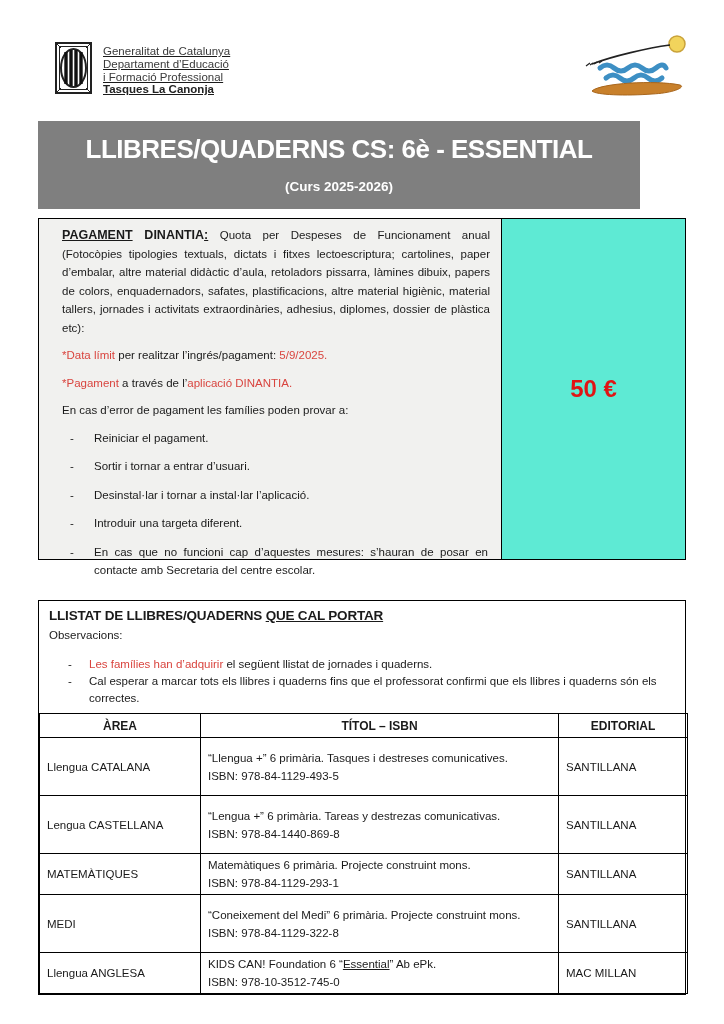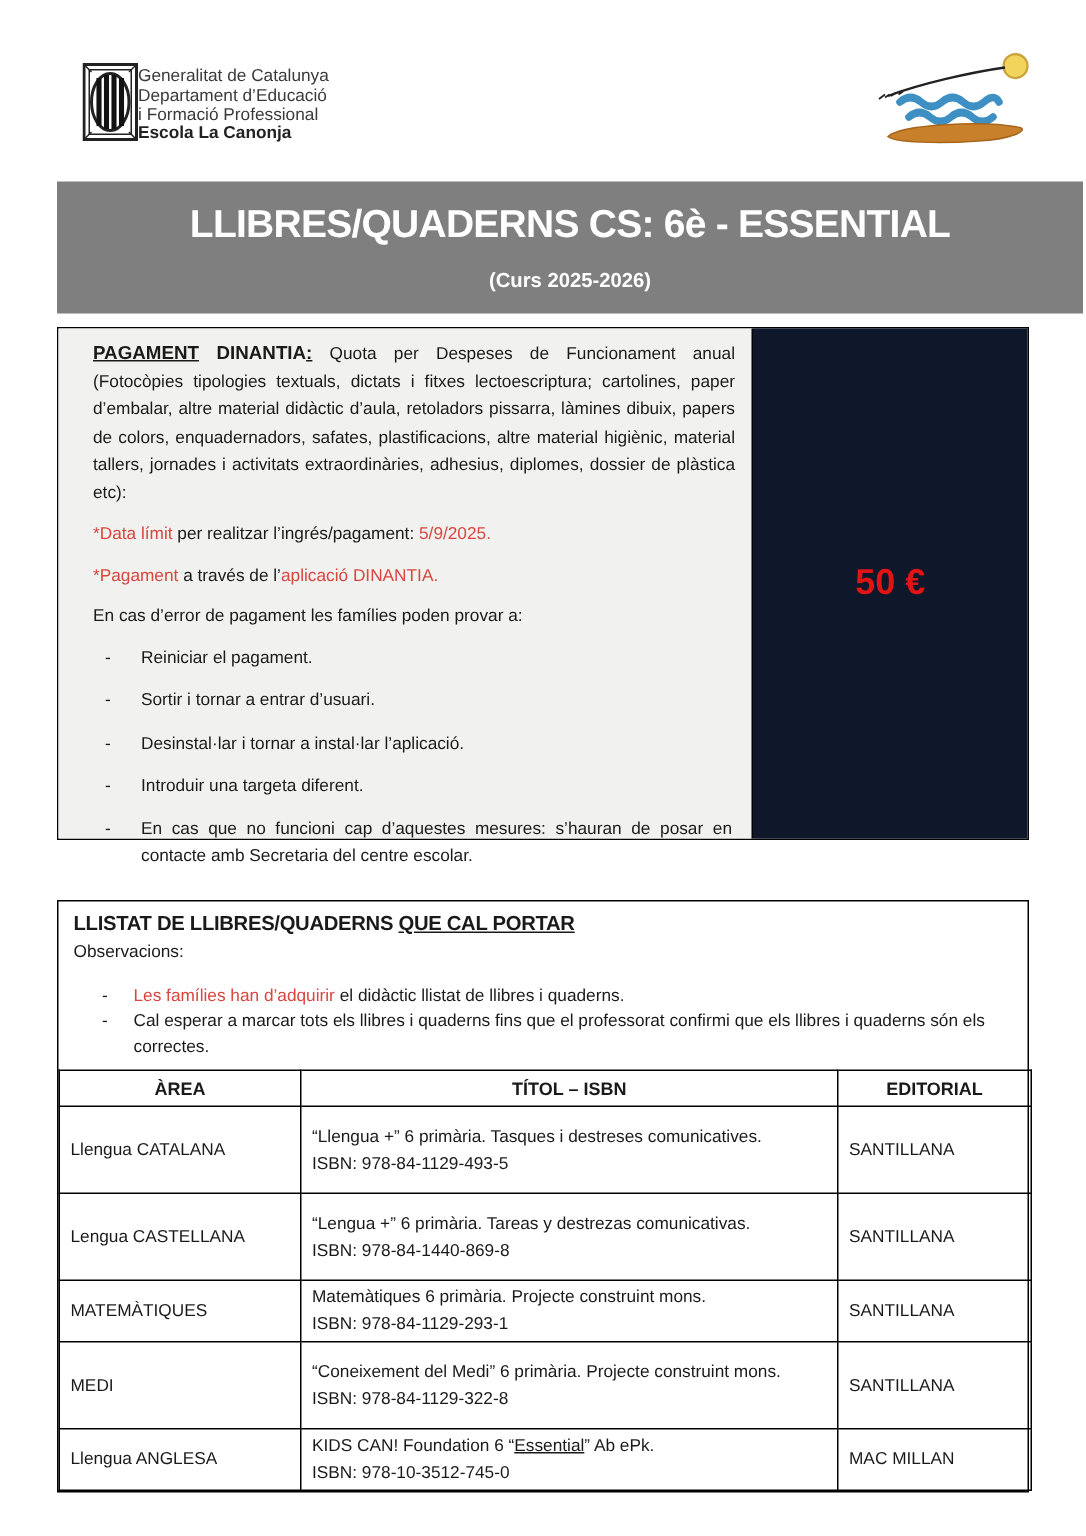--- a/index.html
+++ b/index.html
@@ -11,30 +11,30 @@
     font-family:"Liberation Sans", sans-serif;
     color:#1a1a1a;
     overflow:hidden;
   }
   .u{text-decoration:underline;text-align:right;}
   .red{color:#d9453f;}
 
   
   .header-left{
     position:absolute;left:55px;top:42px;
-    display:flex;align-items:flex-start;
+    display:flex;align-items:flex-start;gap:11px;text-decoration:underline;
   }
   .coat{width:37px;height:52px;flex:0 0 auto;}
   .org-text{font-size:11.5px;line-height:12.8px;color:#3a3a3a;padding-top:3px;}
   .org-text .school{font-weight:bold;color:#222;}
   .school-logo{position:absolute;left:578px;top:33px;width:118px;height:64px;}
 
   
   .title-bar{
-    position:absolute;left:38px;top:121px;width:684px;height:88px;
+    position:absolute;left:38px;top:121px;width:602px;height:88px;
     background:#7f7f7f;
     color:#ffffff;text-align:center;
     box-sizing:border-box;
   }
   .title-bar .title{
     font-weight:bold;font-size:26px;letter-spacing:-0.5px;
     padding-top:13px;
   }
   .title-bar .subtitle{
     font-weight:bold;font-size:13.5px;margin-top:14px;
@@ -55,21 +55,21 @@
     font-size:11.5px;line-height:18.5px;
   }
   .payment-left p{margin:0 0 9px 12px;}
   .payment-intro{text-align:justify;}
   .payment-heading{font-weight:bold;font-size:12.5px;}
   .payment-bullets{list-style:none;margin:0;padding:0;}
   .payment-bullets li{display:flex;margin-bottom:10px;}
   .payment-bullets .dash{flex:0 0 44px;text-align:center;}
   .payment-bullets .btxt{flex:1;text-align:justify;padding-right:2px;}
   .payment-right{
-    flex:1;background:#0f172a;
+    flex:1;background:#5eead4;
     display:flex;align-items:center;justify-content:center;
   }
   .price{color:#e01414;font-weight:bold;font-size:24px;}
 
   
   .booklist-box{
     position:absolute;left:38px;top:600px;width:648px;
     border:1.4px solid #000;
     box-sizing:border-box;
     background:#fff;
@@ -123,21 +123,21 @@
         <line x1="1" y1="1" x2="6" y2="6"></line>
           <line x1="36" y1="1" x2="31" y2="6"></line>
         <line x1="1" y1="51" x2="6" y2="46"></line>
           <line x1="36" y1="51" x2="31" y2="46"></line>
       </g>
     </svg>
     <div class="org-text">
       <div>Generalitat de Catalunya</div>
       <div>Departament d’Educació</div>
       <div>i Formació Professional</div>
-      <div class="school">Escola La Canonja</div>
+      <div class="school">Tasques La Canonja</div>
     </div>
   </div>
 
   <svg class="school-logo" viewBox="0 0 118 64" aria-hidden="true">
     <circle cx="99" cy="11" r="8" fill="#f2d45c" stroke="#c9a23a" stroke-width="1.5"></circle>
     <path d="M14,31 C 35,23 70,15 92,12" fill="none" stroke="#222" stroke-width="1.6"></path>
     <path d="M8,33 l4,-3 M12,32 l3,-2 M16,31 l3,-2 M21,30 l3,-2" stroke="#222" stroke-width="1.2" fill="none"></path>
     <path d="M22,35 q7,-6 14,0 t14,0 t14,0 t14,0 t10,0" fill="none" stroke="#3d8fc4" stroke-width="5" stroke-linecap="round"></path>
     <path d="M28,45 q7,-6 14,0 t14,0 t14,0 t14,0" fill="none" stroke="#3d8fc4" stroke-width="5" stroke-linecap="round"></path>
     <path d="M14,58 C 22,50 78,47 102,52 C 108,54 96,60 74,61 C 48,63 18,62 14,58 Z" fill="#c8802b" stroke="#a8661d" stroke-width="1"></path>
@@ -182,21 +182,21 @@
     </div>
   </div>
 
   <div class="booklist-box">
     <div class="booklist-head">
       <div class="booklist-title"><span>LLISTAT DE LLIBRES/QUADERNS </span><span class="u">QUE CAL PORTAR</span></div>
       <div class="obs-label">Observacions:</div>
       <ul class="obs-list">
         <li>
             <span class="dash">-</span>
-            <span class="btxt"><span class="red">Les famílies han d’adquirir</span><span> el didàctic llistat de llibres i quaderns.</span></span>
+            <span class="btxt"><span class="red">Les famílies han d’adquirir</span><span> el següent llistat de jornades i quaderns.</span></span>
           </li>
         <li>
             <span class="dash">-</span>
             <span class="btxt">Cal esperar a marcar tots els llibres i quaderns fins que el professorat confirmi que els llibres i quaderns són els correctes.</span>
           </li>
       </ul>
     </div>
     <table class="books">
       <colgroup>
           <col class="c-area">

